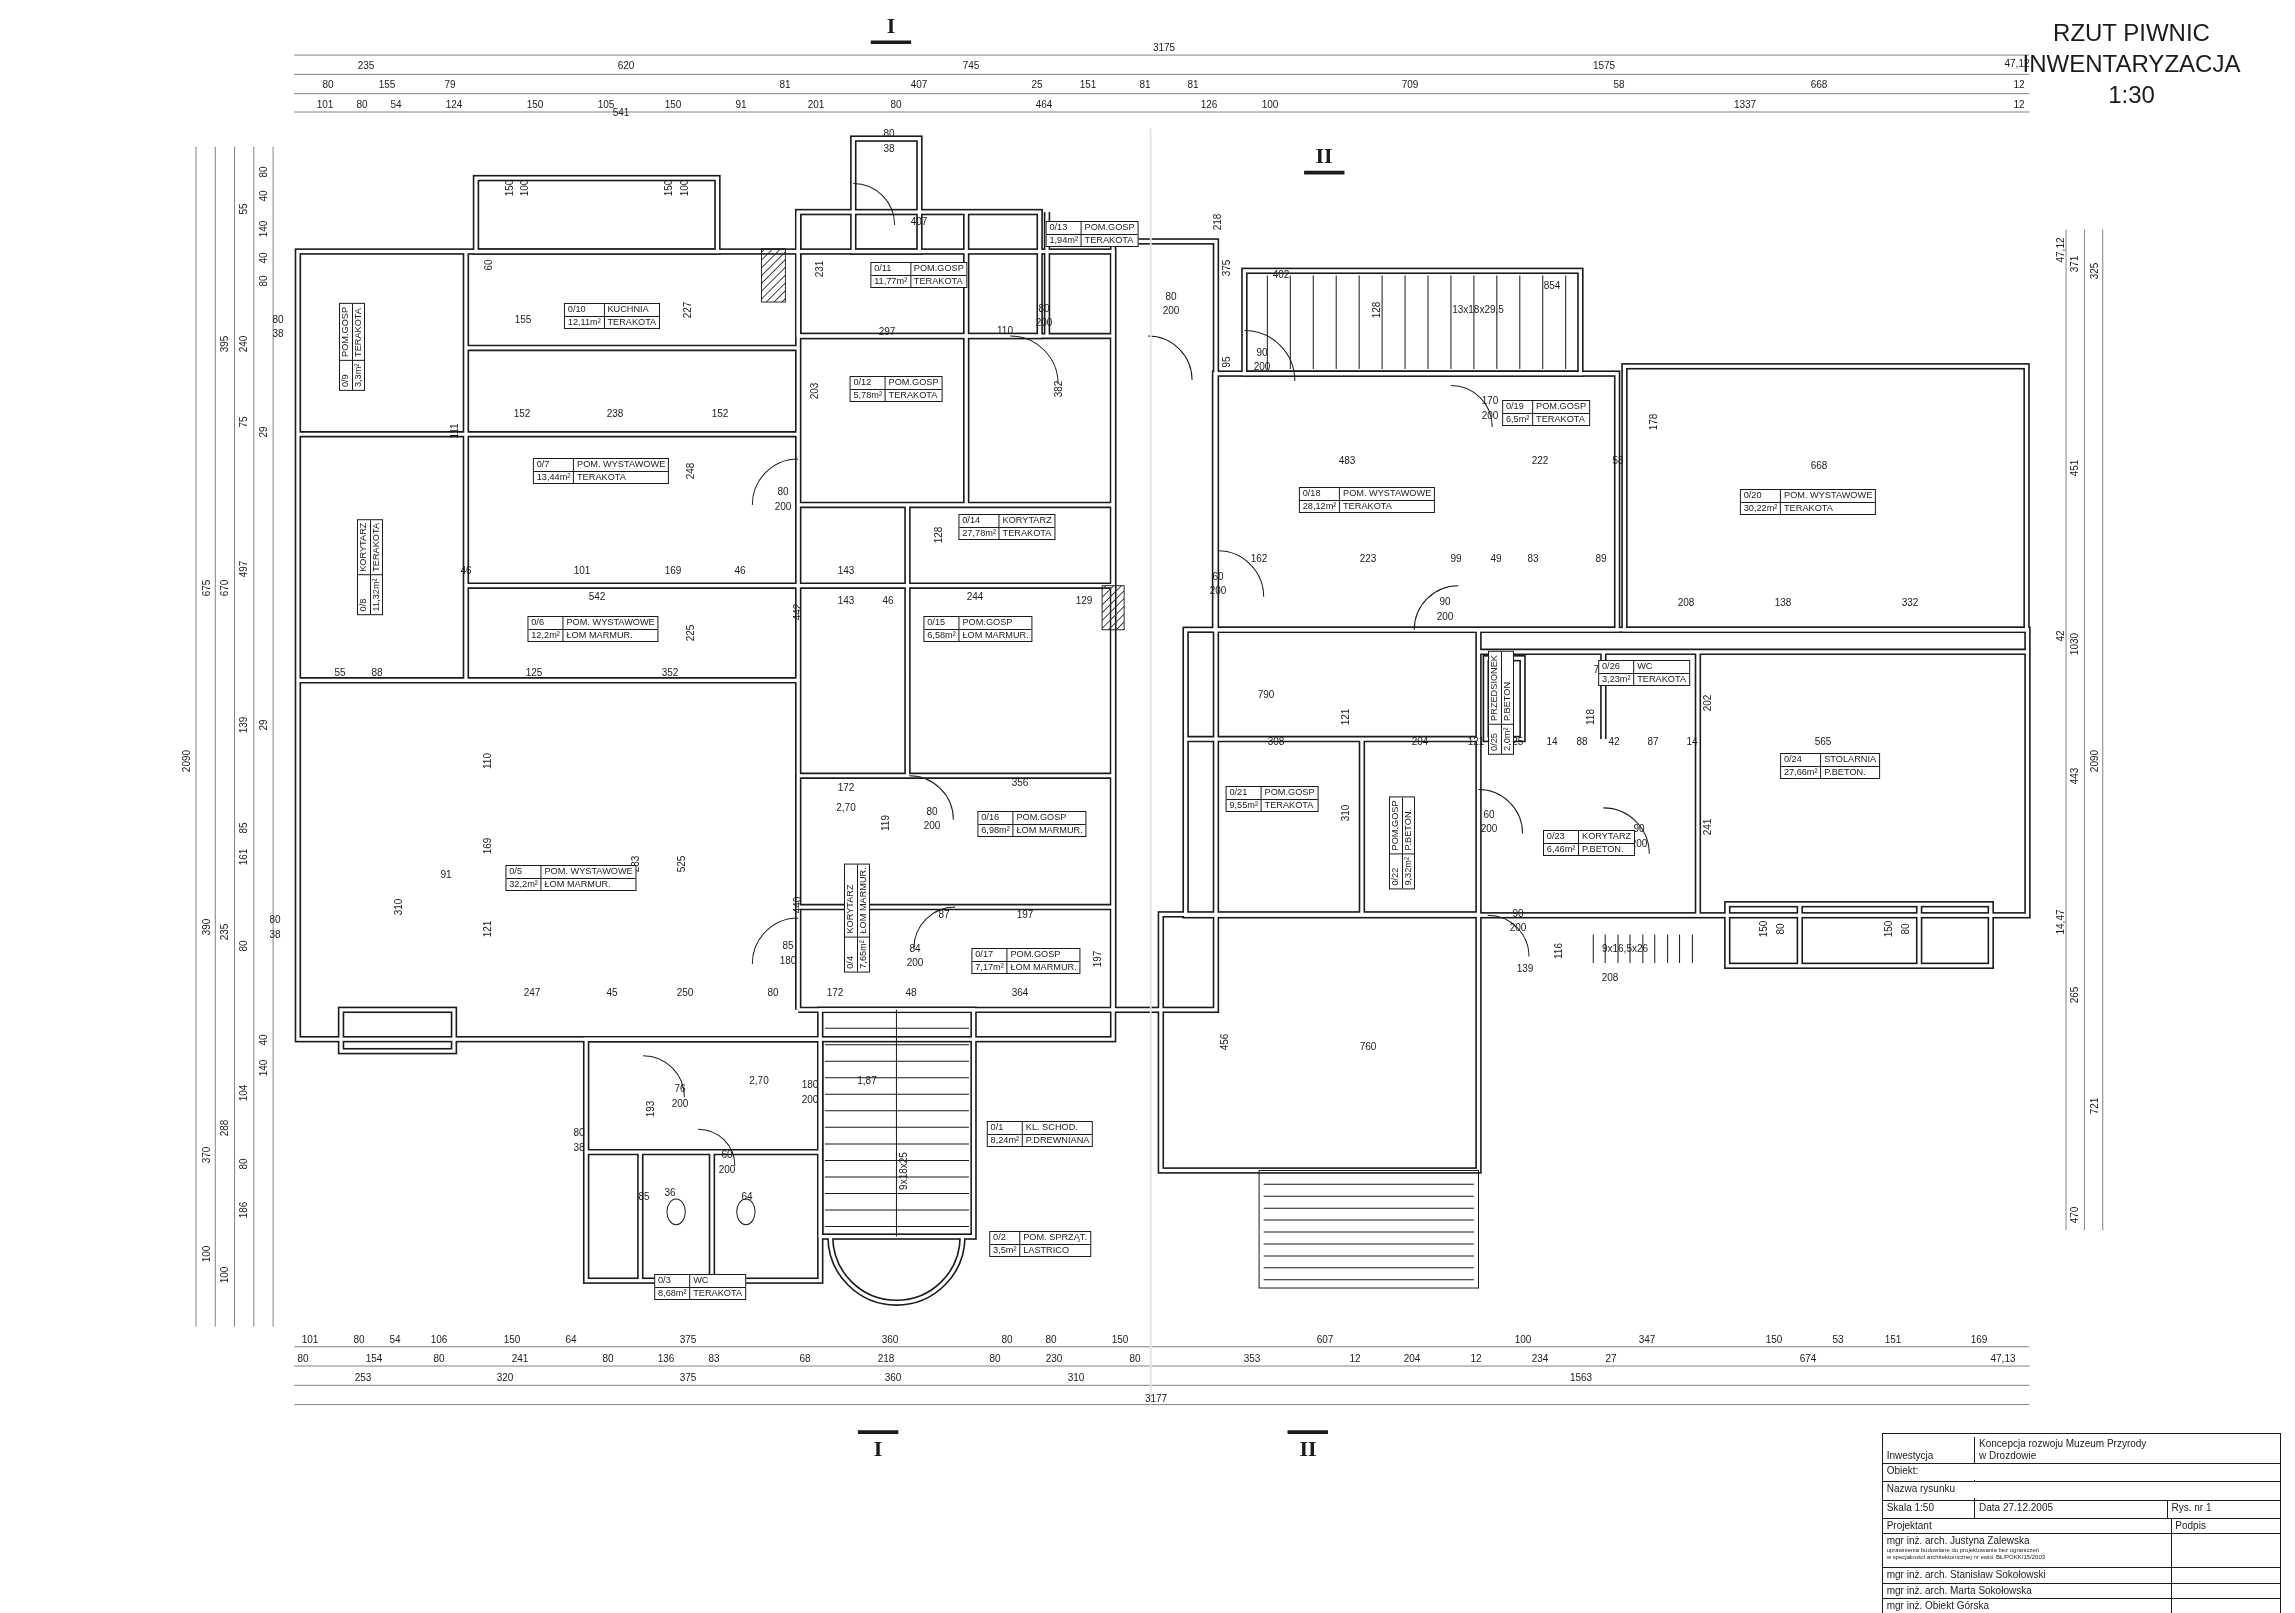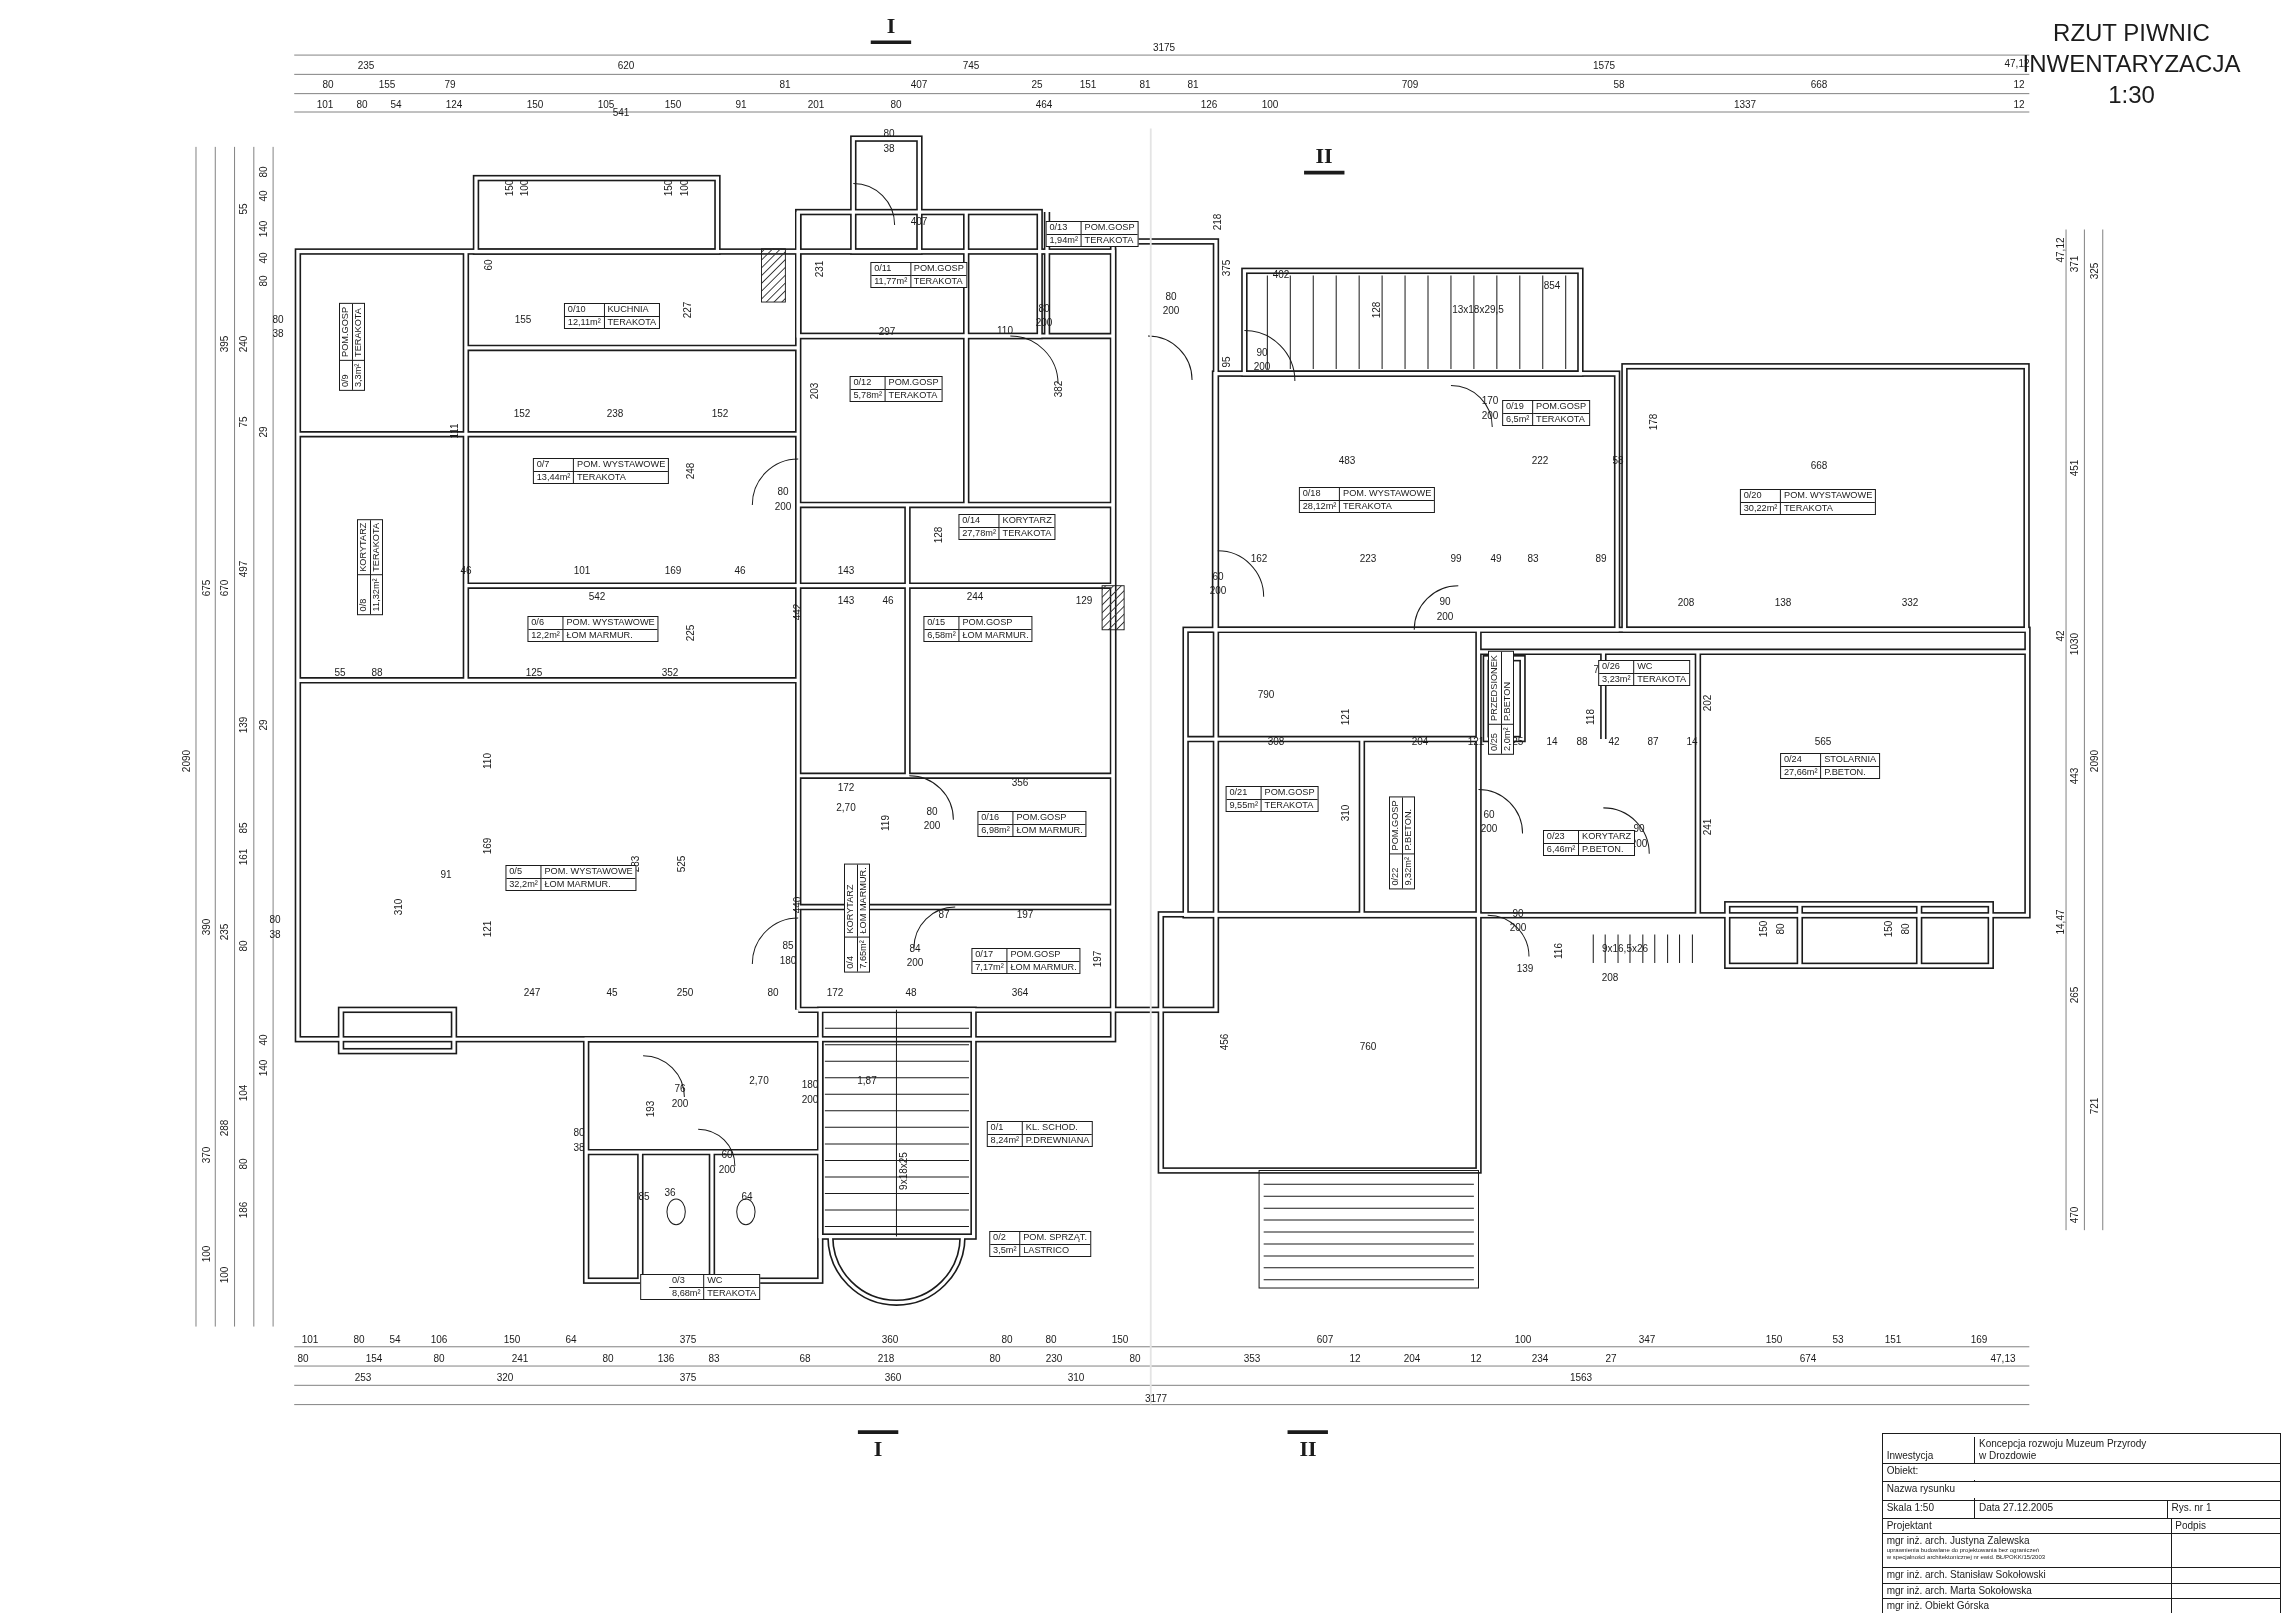--- a/index.html
+++ b/index.html
@@ -393,21 +393,21 @@
         <span class="r1c2">KL. SCHOD.</span>
         <span class="r2c1">8,24m²</span>
         <span class="r2c2">P.DREWNIANA</span>
       </div>
       <div class="room" style="left: 1040px; top: 1244px;">
         <span class="r1c1">0/2</span>
         <span class="r1c2">POM. SPRZĄT.</span>
         <span class="r2c1">3,5m²</span>
         <span class="r2c2">LASTRICO</span>
       </div>
-      <div class="room" style="left: 700px; top: 1287px; padding-left: 28px;">
+      <div class="room" style="left: 700px; top: 1287px;">
         <span class="r1c1">0/3</span>
         <span class="r1c2">WC</span>
         <span class="r2c1">8,68m²</span>
         <span class="r2c2">TERAKOTA</span>
       </div>
       <div class="room v" style="left: 857px; top: 918px;">
         <span class="r1c1">0/4</span>
         <span class="r1c2">KORYTARZ</span>
         <span class="r2c1">7,65m²</span>
         <span class="r2c2">ŁOM MARMUR.</span>

